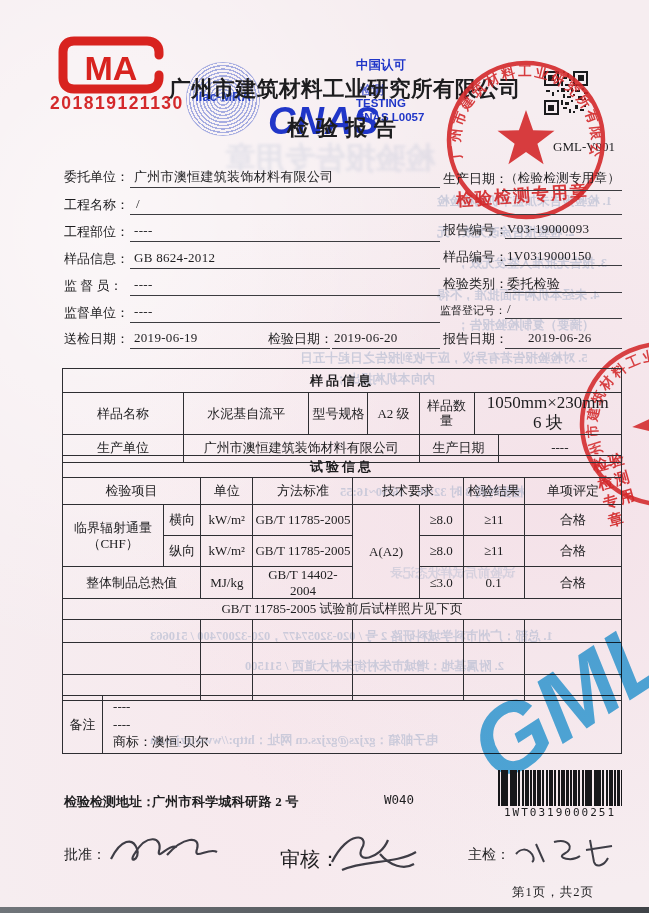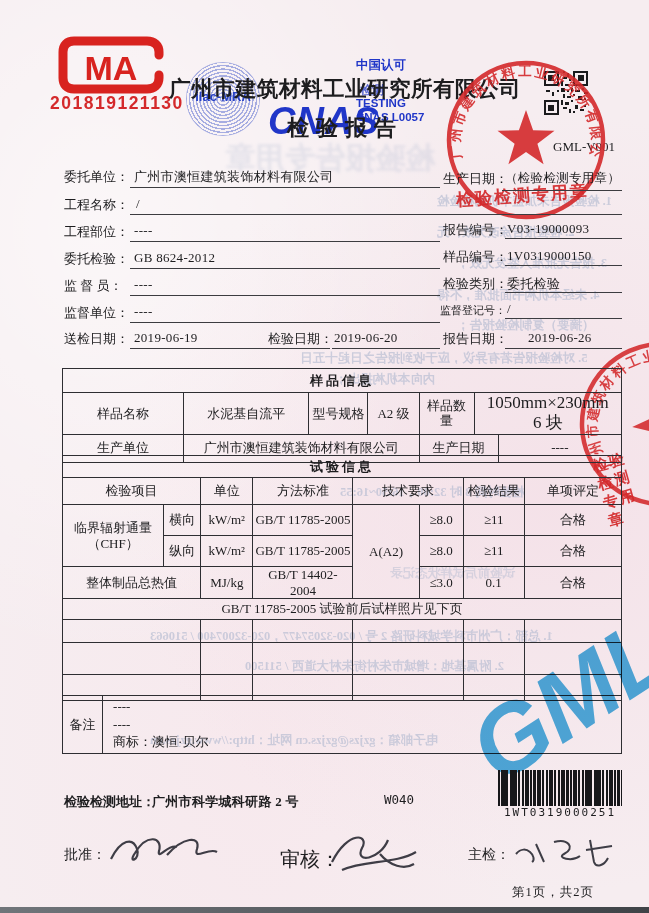--- a/index.html
+++ b/index.html
@@ -134,21 +134,21 @@
     </g>
   </svg>
   <div class="abs stampcap" style="left:600px;top:450px;font-size:15px;transform:rotate(-16deg);">检验检测专用章</div>
 
   <span class="abs lbl" style="left:64px;top:168px;">委托单位：</span>
   <span class="abs val" style="left:134px;top:168px;">广州市澳恒建筑装饰材料有限公司</span>
   <span class="abs lbl" style="left:64px;top:196px;">工程名称：</span>
   <span class="abs val" style="left:136px;top:196px;">/</span>
   <span class="abs lbl" style="left:64px;top:223px;">工程部位：</span>
   <span class="abs val" style="left:134px;top:223px;">----</span>
-  <span class="abs lbl" style="left:64px;top:250px;">委托检验：</span>
+  <span class="abs lbl" style="left:64px;top:250px;">样品信息：</span>
   <span class="abs val" style="left:134px;top:250px;">GB 8624-2012</span>
   <span class="abs lbl" style="left:64px;top:277px;">监 督 员：</span>
   <span class="abs val" style="left:134px;top:277px;">----</span>
   <span class="abs lbl" style="left:64px;top:304px;">监督单位：</span>
   <span class="abs val" style="left:134px;top:304px;">----</span>
   <span class="abs lbl" style="left:64px;top:330px;">送检日期：</span>
   <span class="abs val" style="left:134px;top:330px;">2019-06-19</span>
   <span class="abs lbl" style="left:268px;top:330px;">检验日期：</span>
   <span class="abs val" style="left:334px;top:330px;">2019-06-20</span>
 

